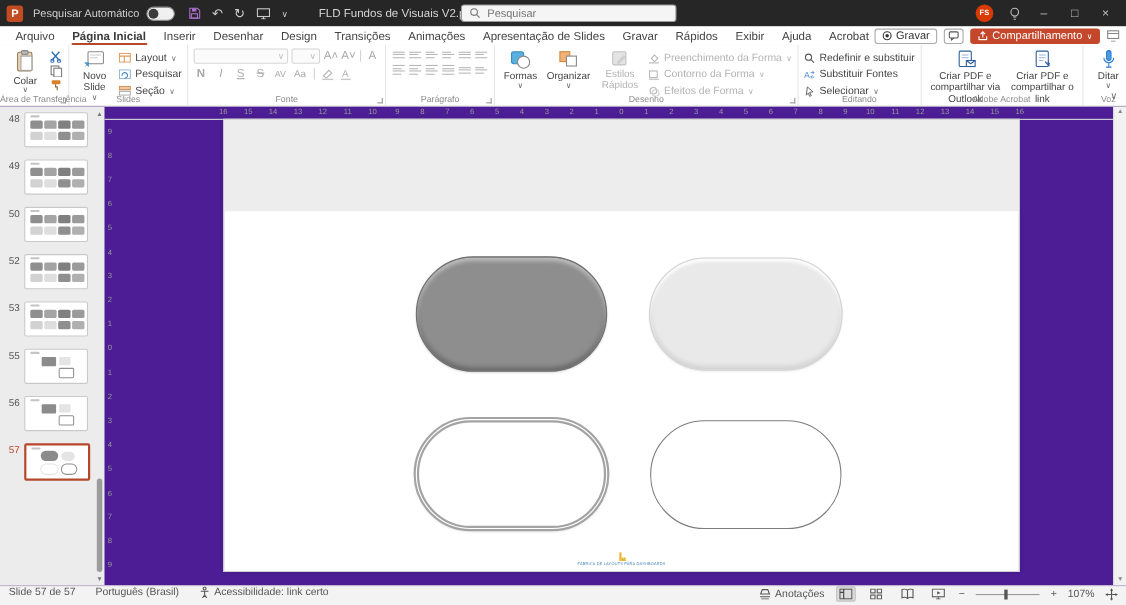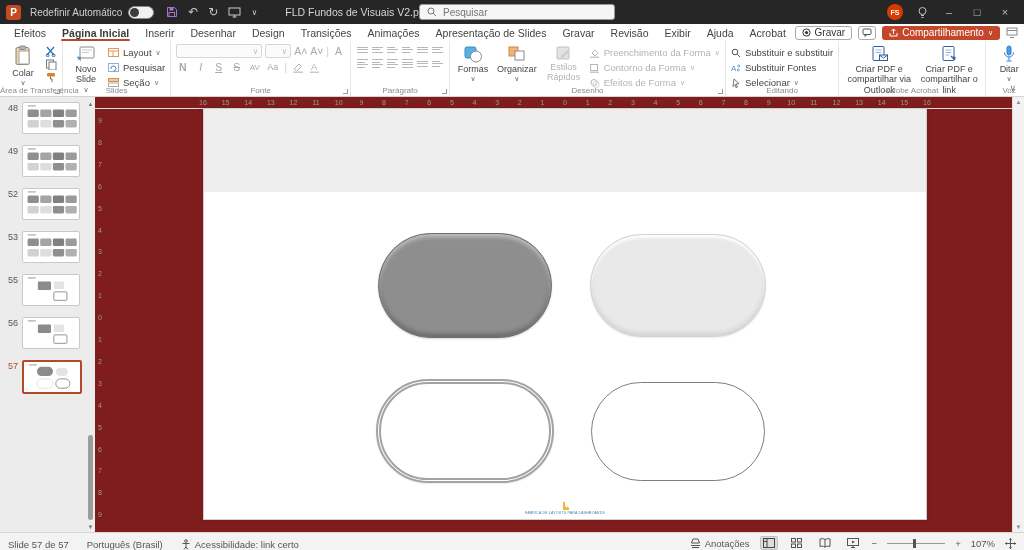--- a/index.html
+++ b/index.html
@@ -46,21 +46,21 @@
   .dis{color:#b3b3b3!important}
   .selbox{border:1px solid #d6d6d6;background:#fbfbfb;height:14px;border-radius:2px;display:flex;align-items:center;justify-content:flex-end;padding:0 3px;color:#c0c0c0;font-size:8px}
   .fonticon{font-size:10.5px;color:#a9a9a9;width:13px;text-align:center}
   .pline{display:flex;gap:2px}
   .licon{width:13px;height:11px;display:flex;flex-direction:column;justify-content:center;gap:1.5px;align-items:flex-start;padding:0 1px}
   .licon i{display:block;height:1px;background:#b8b8b8;width:100%}
   .licon i.s{width:70%}
   .ribbon-collapse{position:absolute;right:8px;bottom:3px;color:#777;font-size:9px}
 
   
-  .workspace{flex:1 1 auto;display:flex;background:#7f1d1d;position:relative;overflow:hidden}
+  .workspace{flex:1 1 auto;display:flex;background:#4c1d95;position:relative;overflow:hidden}
   .thumbpanel{width:95px;flex:0 0 95px;background:#ececec;position:relative;padding-top:5px}
   .thumbrow{display:flex;align-items:flex-start;gap:4px;margin:0 0 11px 2px}
   .thumbnum{width:16px;text-align:right;font-size:9px;color:#555;padding-top:1px}
   .thumbcard{width:58px;height:32px;background:#fff;border:1px solid #c9c9c9;border-radius:2px;overflow:hidden}
   .thumbrow.selected .thumbcard{border:2px solid #b7472a;width:60px;height:34px}
   .thumbrow.selected .thumbnum{color:#b7472a;font-weight:normal}
   .panel-scroll{position:absolute;right:1px;top:4px;bottom:2px;width:7px}
   .panel-scroll .thumb{position:absolute;left:1px;right:1px;bottom:10px;height:85px;background:#9c9c9c;border-radius:3px}
   .panel-scroll .arr{position:absolute;left:0;right:0;text-align:center;font-size:6px;color:#777}
 
@@ -81,38 +81,38 @@
   .pill{position:absolute;border-radius:60px}
   .pill-dark{left:174px;top:124px;width:174px;height:105px;background:#8e8e8e;border:1.5px solid #6f6f6f;box-shadow:inset 0 3px 4px rgba(255,255,255,.45),inset 0 -3px 5px rgba(0,0,0,.28),0 1px 2px rgba(0,0,0,.15)}
   .pill-light{left:386px;top:125px;width:176px;height:103px;background:#e9e9e9;border:1px solid #d2d2d2;box-shadow:inset 0 3px 3px rgba(255,255,255,.9),inset 0 -3px 5px rgba(0,0,0,.10),0 1px 2px rgba(0,0,0,.08)}
   .pill-double{left:172px;top:270px;width:178px;height:104px;background:#fff;border:5px double #a3a3a3;box-shadow:0 1px 2px rgba(0,0,0,.08)}
   .pill-outline{left:387px;top:273px;width:174px;height:99px;background:#fff;border:1.5px solid #7d7d7d}
 
   .slide-footer{position:absolute;left:0;right:0;bottom:4px;display:flex;flex-direction:column;align-items:center;gap:1px}
   .footer-text{font-size:3.5px;color:#3f7fb5;letter-spacing:.2px}
 
   
-  .statusbar{height:18px;background:#f3f3f3;border-top:1px solid #d6d6d6;display:flex;align-items:flex-end;font-size:9.5px;color:#555;flex:0 0 18px;padding:0 8px;gap:18px}
+  .statusbar{height:18px;background:#f3f3f3;border-top:1px solid #d6d6d6;display:flex;align-items:flex-start;font-size:9.5px;color:#555;flex:0 0 18px;padding:0 8px;gap:18px}
   .sb-right{margin-left:auto;display:flex;align-items:center;gap:10px}
   .sb-item{display:flex;align-items:center;gap:4px;white-space:nowrap}
   .viewbtn{width:18px;height:14px;display:flex;align-items:center;justify-content:center;border-radius:2px}
   .viewbtn.active{background:#dcdcdc;border:1px solid #c2c2c2}
   .zoom-track{width:58px;height:1px;background:#9a9a9a;position:relative}
   .zoom-thumb{position:absolute;left:26px;top:-4px;width:3px;height:9px;background:#555}
   svg{display:block}
 </style>
 </head>
 <body>
 
 <div class="app">
 
   <div class="titlebar">
     <div class="ppt-logo">P</div>
     <div class="autosave">
-      <span>Redefinir Automático</span>
+      <span>Pesquisar Automático</span>
       <span class="toggle">
           <span class="knob"></span>
         </span>
     </div>
     <div class="qat">
       <svg width="12" height="12" viewBox="0 0 12 12">
           <path d="M1.5 1.5h7l2 2v7h-9z" fill="none" stroke="#a96fc9" stroke-width="1"></path>
           <rect x="3.5" y="1.5" width="4" height="3" fill="#a96fc9"></rect>
           <rect x="3" y="6.5" width="5.5" height="4" fill="none" stroke="#a96fc9" stroke-width="1"></rect>
         </svg>
@@ -144,30 +144,30 @@
           <path d="M4 9.5h3M4.5 11.5h2" stroke="#bdbdbd"></path>
         </svg>
       <span class="winbtn">–</span>
       <span class="winbtn">□</span>
       <span class="winbtn">×</span>
     </div>
   </div>
 
   <div class="tabrow">
     <div id="tabs-container" style="display:flex">
-        <span class="tab">Efeitos</span>
+        <span class="tab">Arquivo</span>
         <span class="tab active">Página Inicial</span>
         <span class="tab">Inserir</span>
         <span class="tab">Desenhar</span>
         <span class="tab">Design</span>
         <span class="tab">Transições</span>
         <span class="tab">Animações</span>
         <span class="tab">Apresentação de Slides</span>
         <span class="tab">Gravar</span>
-        <span class="tab">Revisão</span>
+        <span class="tab">Rápidos</span>
         <span class="tab">Exibir</span>
         <span class="tab">Ajuda</span>
         <span class="tab">Acrobat</span>
       </div>
     <div class="tabrow-right">
       <div class="rec-btn">
         <svg width="9" height="9" viewBox="0 0 9 9">
             <circle cx="4.5" cy="4.5" r="3.6" fill="none" stroke="#333"></circle>
             <circle cx="4.5" cy="4.5" r="1.6" fill="#333"></circle>
           </svg>
@@ -421,21 +421,21 @@
       <span class="launcher"></span>
     </div>
 
     <div class="grp">
       <div class="minicol">
         <div class="srow">
           <svg width="10" height="10" viewBox="0 0 10 10">
               <circle cx="4" cy="4" r="2.8" fill="none" stroke="#555"></circle>
               <path d="M6.2 6.2L9 9" stroke="#555"></path>
             </svg>
-          <span>Substituir e substituir</span>
+          <span>Redefinir e substituir</span>
         </div>
         <div class="srow">
           <svg width="10" height="10" viewBox="0 0 10 10">
               <text x="0" y="8" font-size="8" fill="#5b8bd0">A</text>
               <path d="M6 3h3M7.5 1.5L9 3 7.5 4.5M9 7H6M7.5 5.5L6 7l1.5 1.5" fill="none" stroke="#5b8bd0" stroke-width=".8"></path>
             </svg>
           <span>Substituir Fontes</span>
         </div>
         <div class="srow">
           <svg width="10" height="10" viewBox="0 0 10 10">
@@ -499,20 +499,36 @@
                 <rect x="44.5" y="7" width="12" height="8" rx="1.5" fill="#9b9b9b"></rect>
                 <rect x="4" y="18" width="12" height="8" rx="1.5" fill="#d2d2d2"></rect>
                 <rect x="17.5" y="18" width="12" height="8" rx="1.5" fill="#dedede"></rect>
                 <rect x="31" y="18" width="12" height="8" rx="1.5" fill="#8f8f8f"></rect>
                 <rect x="44.5" y="18" width="12" height="8" rx="1.5" fill="#b0b0b0"></rect>
               </svg>
             </span>
           </div>
           <div class="thumbrow">
             <span class="thumbnum">49</span>
+            <span class="thumbcard">
+              <svg width="56" height="30" viewBox="0 0 58 32">
+                <rect x="4" y="2" width="9" height="2" rx="1" fill="#c4c4c4"></rect>
+                <rect x="4" y="7" width="12" height="8" rx="1.5" fill="#8f8f8f"></rect>
+                <rect x="17.5" y="7" width="12" height="8" rx="1.5" fill="#a4a4a4"></rect>
+                <rect x="31" y="7" width="12" height="8" rx="1.5" fill="#808080"></rect>
+                <rect x="44.5" y="7" width="12" height="8" rx="1.5" fill="#9b9b9b"></rect>
+                <rect x="4" y="18" width="12" height="8" rx="1.5" fill="#d2d2d2"></rect>
+                <rect x="17.5" y="18" width="12" height="8" rx="1.5" fill="#dedede"></rect>
+                <rect x="31" y="18" width="12" height="8" rx="1.5" fill="#8f8f8f"></rect>
+                <rect x="44.5" y="18" width="12" height="8" rx="1.5" fill="#b0b0b0"></rect>
+              </svg>
+            </span>
+          </div>
+          <div class="thumbrow">
+            <span class="thumbnum">50</span>
             <span class="thumbcard">
               <svg width="56" height="30" viewBox="0 0 58 32">
                 <rect x="4" y="2" width="9" height="2" rx="1" fill="#c4c4c4"></rect>
                 <rect x="4" y="7" width="12" height="8" rx="1.5" fill="#8f8f8f"></rect>
                 <rect x="17.5" y="7" width="12" height="8" rx="1.5" fill="#a4a4a4"></rect>
                 <rect x="31" y="7" width="12" height="8" rx="1.5" fill="#808080"></rect>
                 <rect x="44.5" y="7" width="12" height="8" rx="1.5" fill="#9b9b9b"></rect>
                 <rect x="4" y="18" width="12" height="8" rx="1.5" fill="#d2d2d2"></rect>
                 <rect x="17.5" y="18" width="12" height="8" rx="1.5" fill="#dedede"></rect>
                 <rect x="31" y="18" width="12" height="8" rx="1.5" fill="#8f8f8f"></rect>

